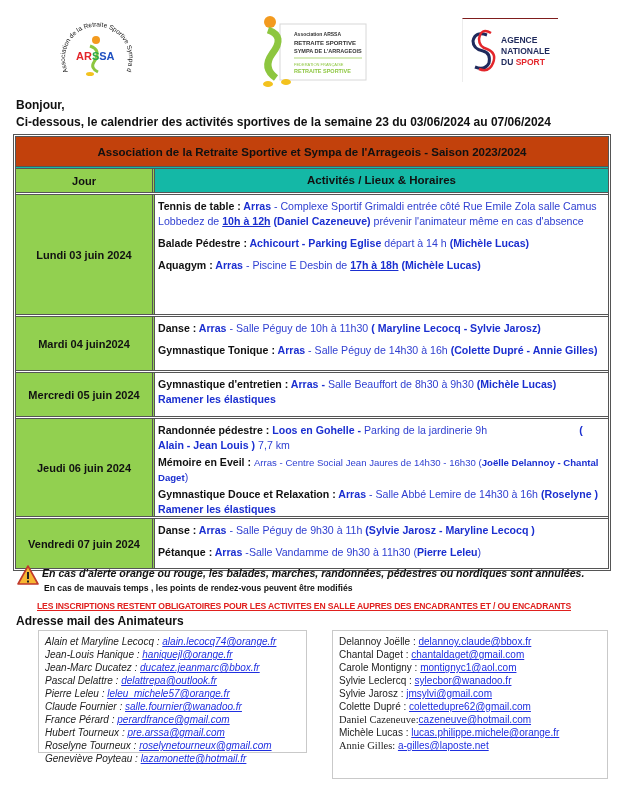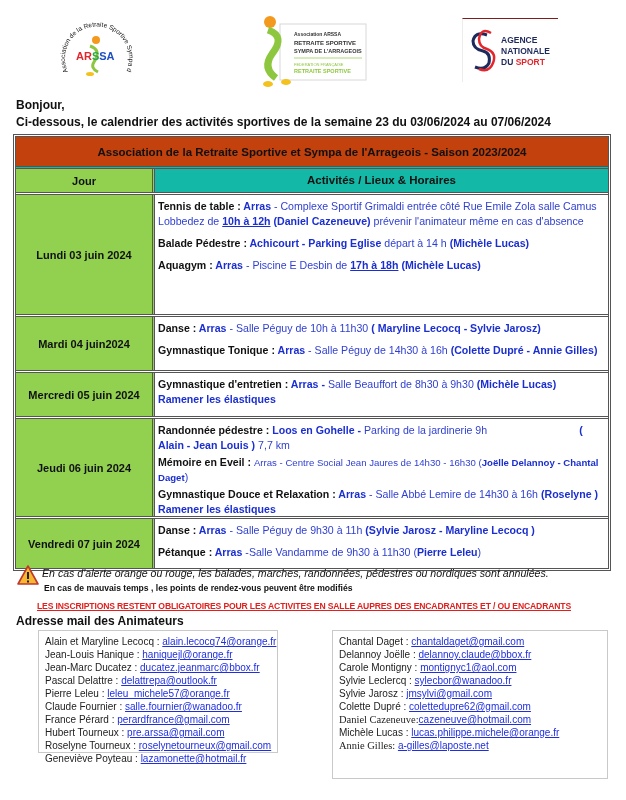--- a/index.html
+++ b/index.html
@@ -35,27 +35,27 @@
   .note { color: #1b2fd0; font-weight: bold; display: block; }
 
   .r-lundi { height: 122px; }
   .r-mardi { height: 56px; }
   .r-merc { height: 46px; }
   .r-jeudi { height: 100px; }
   .r-vend { height: 52px; }
 
   
   .warn-icon { position: absolute; left: 17px; top: 565px; width: 22px; height: 20px; }
-  .warn1 { position: absolute; left: 42px; top: 567px; font-size: 10.6px; font-style: italic; font-weight: normal; color: #111; }
+  .warn1 { position: absolute; left: 42px; top: 567px; font-size: 10.6px; font-style: italic; font-weight: bold; color: #111; }
   .warn2 { position: absolute; left: 44px; top: 583px; font-size: 8.6px; font-weight: bold; color: #111; }
   .inscr { position: absolute; left: 37px; top: 601px; width: 550px; font-size: 8.6px; font-weight: bold; color: #e0201e; text-decoration: underline; white-space: nowrap; letter-spacing: -0.15px; }
   .mail-title { position: absolute; left: 16px; top: 614px; font-size: 12px; font-weight: bold; color: #111; }
 
   .mail-box { position: absolute; border: 1px solid #c9c9c9; padding: 4px 6px; font-size: 10px; line-height: 13px; color: #222; }
-  .mail-left { left: 38px; top: 630px; width: 240px; height: 123px; }
+  .mail-left { left: 38px; top: 630px; width: 269px; height: 123px; font-style: italic; }
   .mail-right { left: 332px; top: 630px; width: 276px; height: 149px; }
   .mail-row { white-space: nowrap; }
   .mail-link { color: #1f2fe0; text-decoration: underline; }
   .serif { font-family: "Liberation Serif", serif; font-size: 10.5px; }
 </style>
 </head>
 <body>
 
 <div class="logo logo-arssa">
   <svg width="100" height="78" viewBox="0 0 100 78">
@@ -193,22 +193,22 @@
   <div class="mail-row"><span>Pascal Delattre : </span><a class="mail-link">delattrepa@outlook.fr</a></div>
   <div class="mail-row"><span>Pierre Leleu : </span><a class="mail-link">leleu_michele57@orange.fr</a></div>
   <div class="mail-row"><span>Claude Fournier : </span><a class="mail-link">salle.fournier@wanadoo.fr</a></div>
   <div class="mail-row"><span>France Pérard : </span><a class="mail-link">perardfrance@gmail.com</a></div>
   <div class="mail-row"><span>Hubert Tourneux : </span><a class="mail-link">pre.arssa@gmail.com</a></div>
   <div class="mail-row"><span>Roselyne Tourneux : </span><a class="mail-link">roselynetourneux@gmail.com</a></div>
   <div class="mail-row"><span>Geneviève Poyteau : </span><a class="mail-link">lazamonette@hotmail.fr</a></div>
 </div>
 
 <div class="mail-box mail-right">
+  <div class="mail-row"><span>Delannoy Joëlle : </span><a class="mail-link">delannoy.claude@bbox.fr</a></div>
   <div class="mail-row"><span>Chantal Daget : </span><a class="mail-link">chantaldaget@gmail.com</a></div>
-  <div class="mail-row"><span>Delannoy Joëlle : </span><a class="mail-link">delannoy.claude@bbox.fr</a></div>
   <div class="mail-row"><span>Carole Montigny : </span><a class="mail-link">montignyc1@aol.com</a></div>
   <div class="mail-row"><span>Sylvie Leclercq : </span><a class="mail-link">sylecbor@wanadoo.fr</a></div>
   <div class="mail-row"><span>Sylvie Jarosz : </span><a class="mail-link">jmsylvi@gmail.com</a></div>
   <div class="mail-row"><span>Colette Dupré : </span><a class="mail-link">colettedupre62@gmail.com</a></div>
   <div class="mail-row"><span class="serif">Daniel Cazeneuve:</span><a class="mail-link">cazeneuve@hotmail.com</a></div>
   <div class="mail-row"><span>Michèle Lucas : </span><a class="mail-link">lucas.philippe.michele@orange.fr</a></div>
   <div class="mail-row"><span class="serif">Annie Gilles: </span><a class="mail-link">a-gilles@laposte.net</a></div>
 </div>
 
 </body></html>

